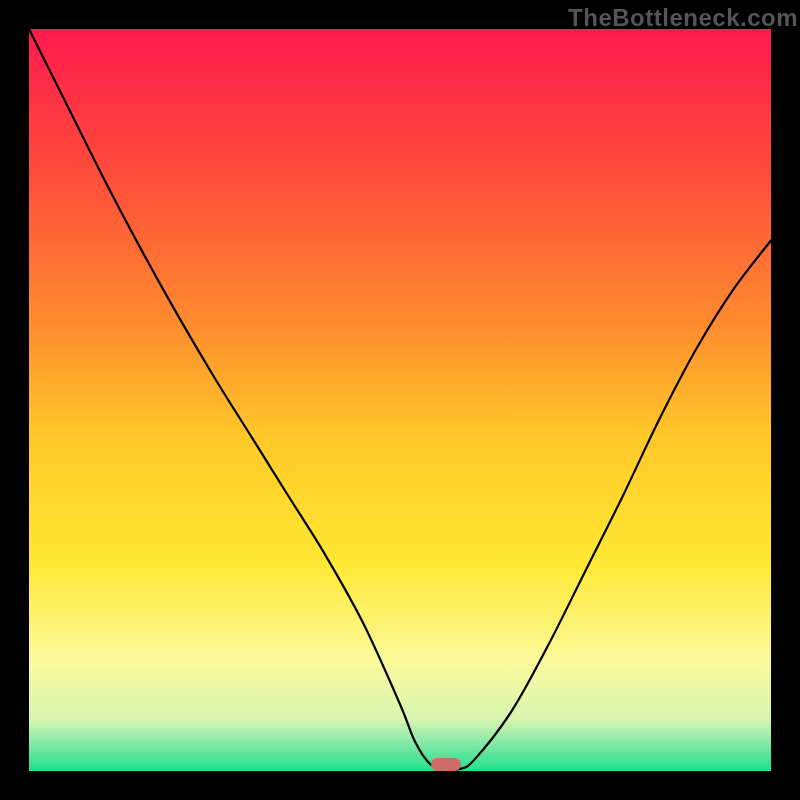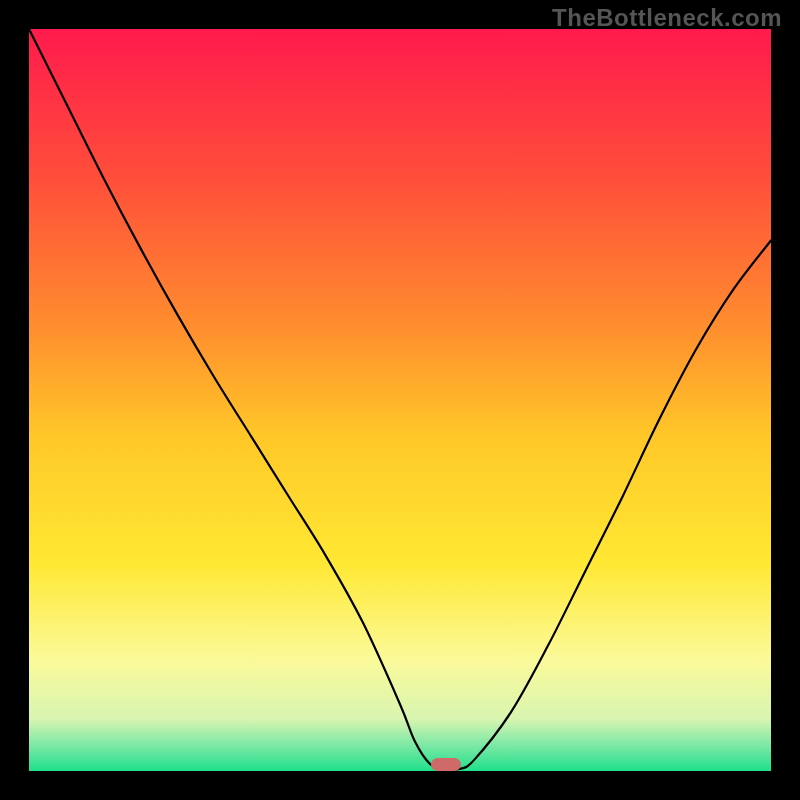--- a/index.html
+++ b/index.html
@@ -12,21 +12,21 @@
   }
   .frame {
     position: relative;
     width: 800px;
     height: 800px;
     background: #000;
   }
   .watermark {
     position: absolute;
     top: 4px;
-    right: 18px;
+    right: 2px;
     font-family: Arial, Helvetica, sans-serif;
     font-size: 24px;
     font-weight: 600;
     color: #555;
     letter-spacing: 0.5px;
   }
   .plot {
     position: absolute;
     left: 29px;
     top: 29px;

